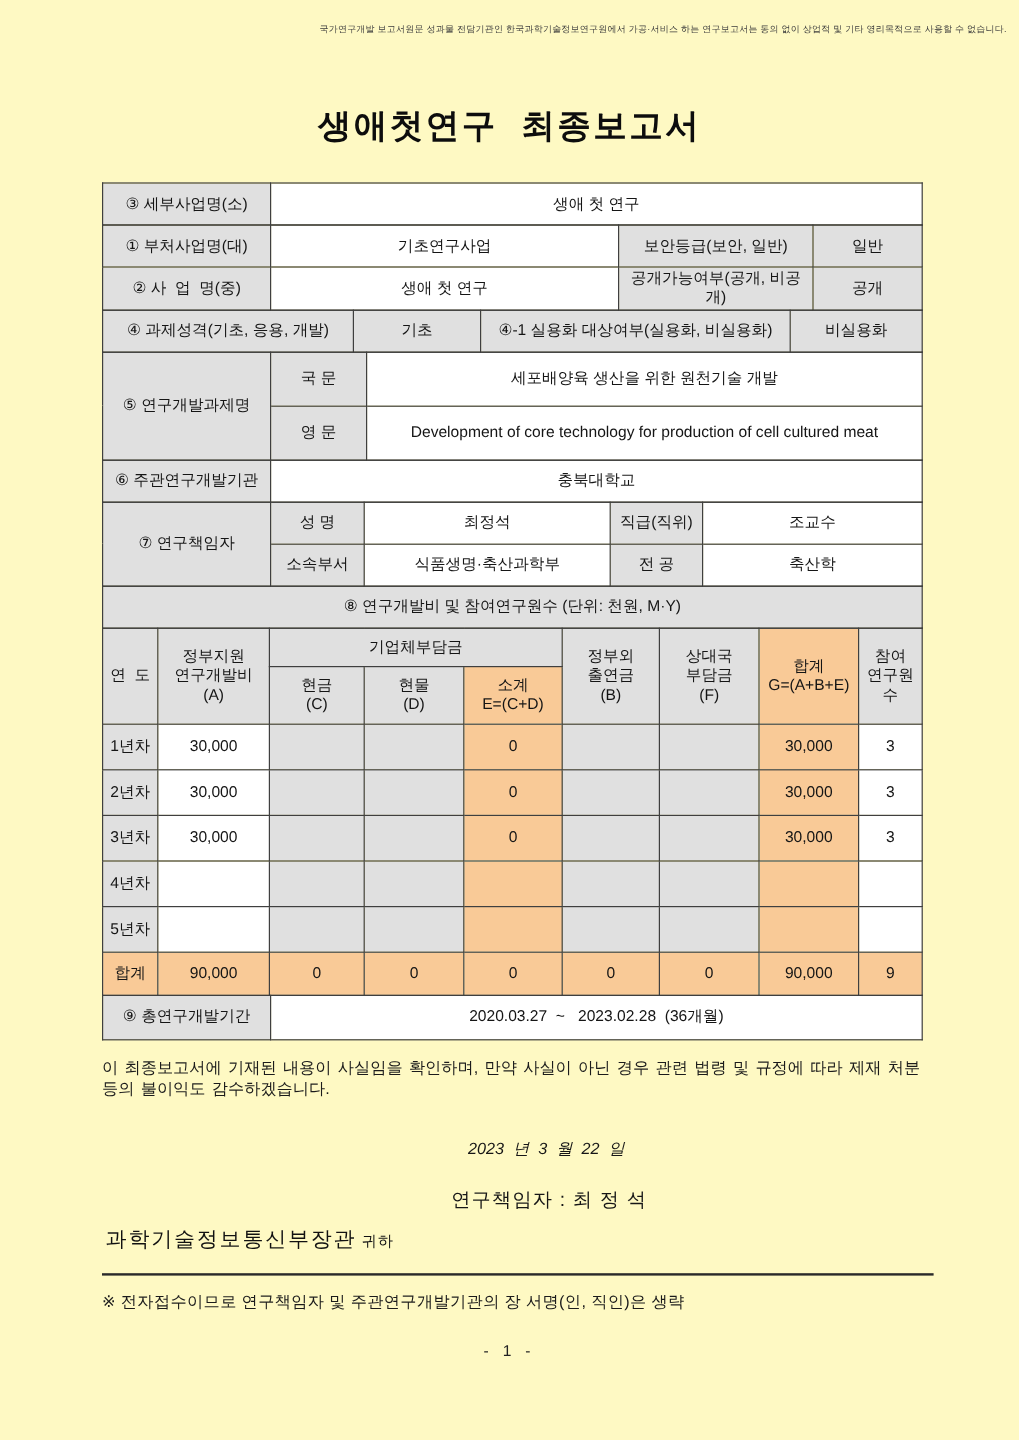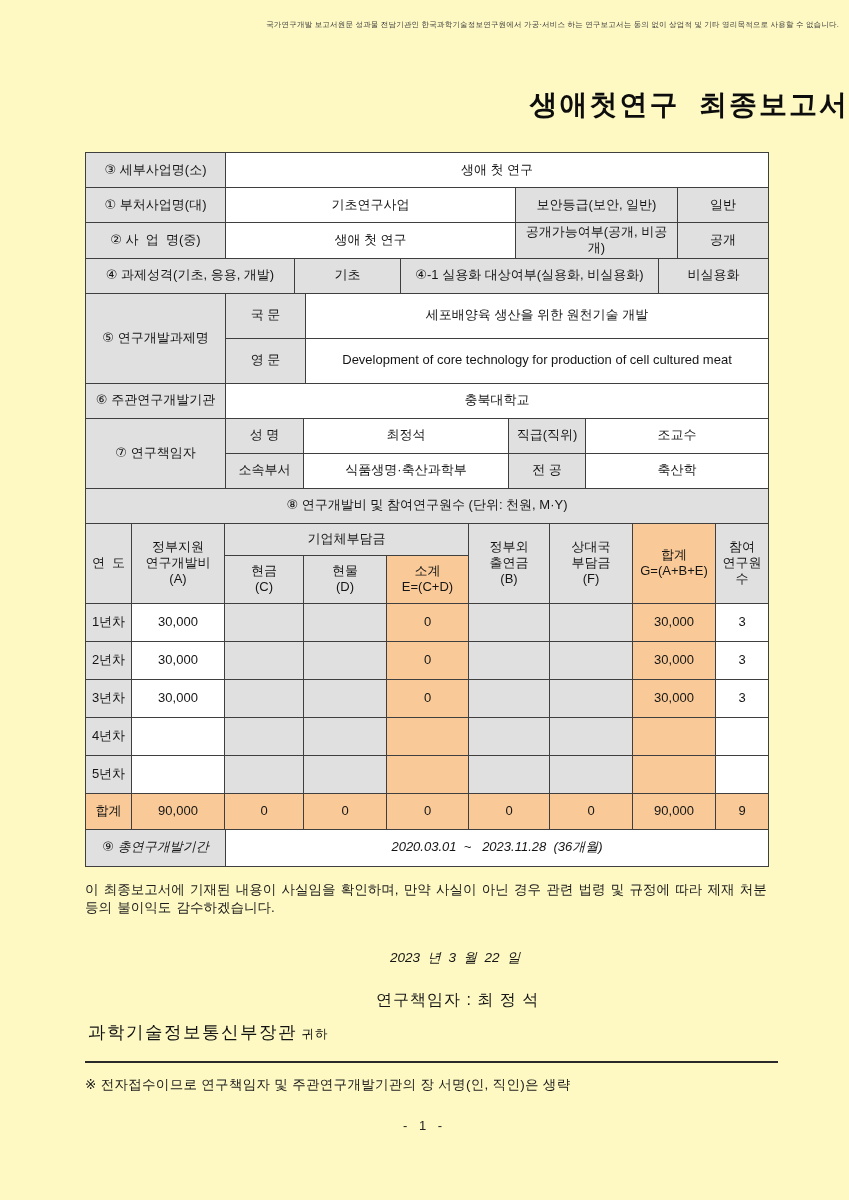--- a/index.html
+++ b/index.html
@@ -10,41 +10,41 @@
     font-family:"Liberation Sans","DejaVu Sans",sans-serif;
     color:#161616;
     overflow:hidden;
   }
   .disclaimer{
     position:absolute;top:20px;right:10px;
     font-size:7.5px;color:#3d3d3d;letter-spacing:0.2px;
   }
   .title{
     position:absolute;top:86px;left:0;width:100%;
-    text-align:right;font-size:28px;font-weight:700;
+    text-align:center;font-size:28px;font-weight:700;
     letter-spacing:2px;white-space:pre;color:#0d0d0d;
   }
   .doc{position:absolute;left:85px;top:153px;width:683px;}
   table.tbl{
     border-collapse:collapse;table-layout:fixed;
     width:683px;margin-top:-1px;
   }
   table.tbl td{
     border:1px solid #3f3f3f;
     text-align:center;vertical-align:middle;
     font-size:13px;line-height:1.25;
     padding:1px 4px;white-space:pre-wrap;
     overflow:hidden;color:#151515;
   }
   td.g{background:#e0e0e0;}
   td.o{background:#f9ca97;}
   td.w{background:#ffffff;}
   td.lbl{text-align:left;padding-left:7px;}
   tr.h35{height:35px;} tr.h45{height:45px;} tr.h32{height:32px;}
-  tr.h48{height:48px;} tr.h38{height:38px;} tr.h36{height:36px;} tr.h37{height:37px;font-style:italic;}
+  tr.h48{height:48px;} tr.h38{height:38px;} tr.h36{height:36px;} tr.h37{height:37px;}
   td.small{font-size:12.5px;}
   td.thick{border-width:2px;}
   .declaration{
     margin-top:14px;width:692px;
     font-size:13.5px;line-height:1.34;color:#1b1b1b;
     word-spacing:1.5px;
   }
   .sig-date{margin-top:32px;padding-left:305px;font-size:13.5px;white-space:pre;font-style:italic;}
   .sig-pi{margin-top:23px;padding-left:291px;font-size:16px;white-space:pre;letter-spacing:1px;}
   .sig-org{margin-top:22px;padding-left:291px;font-size:13.5px;white-space:pre;letter-spacing:0.5px;}
@@ -302,21 +302,21 @@
       </table>
 
     <table class="tbl">
       <colgroup>
           <col style="width:140px">
           <col style="width:543px">
         </colgroup>
       <tbody>
           <tr class="h37">
         <td class="g lbl">⑨ 총연구개발기간</td>
-        <td class="w thick">2020.03.01  ~   2023.11.28  (36개월)</td>
+        <td class="w thick">2020.03.27  ~   2023.02.28  (36개월)</td>
       </tr>
     </tbody>
       </table>
 
     <div class="declaration">이 최종보고서에 기재된 내용이 사실임을 확인하며, 만약 사실이 아닌 경우 관련 법령 및 규정에 따라 제재 처분 등의 불이익도 감수하겠습니다.</div>
 
     <div class="sig-date">2023  년  3  월  22  일</div>
     <div class="sig-pi">연구책임자 : 최 정 석</div>
 
     <div class="recipient">

